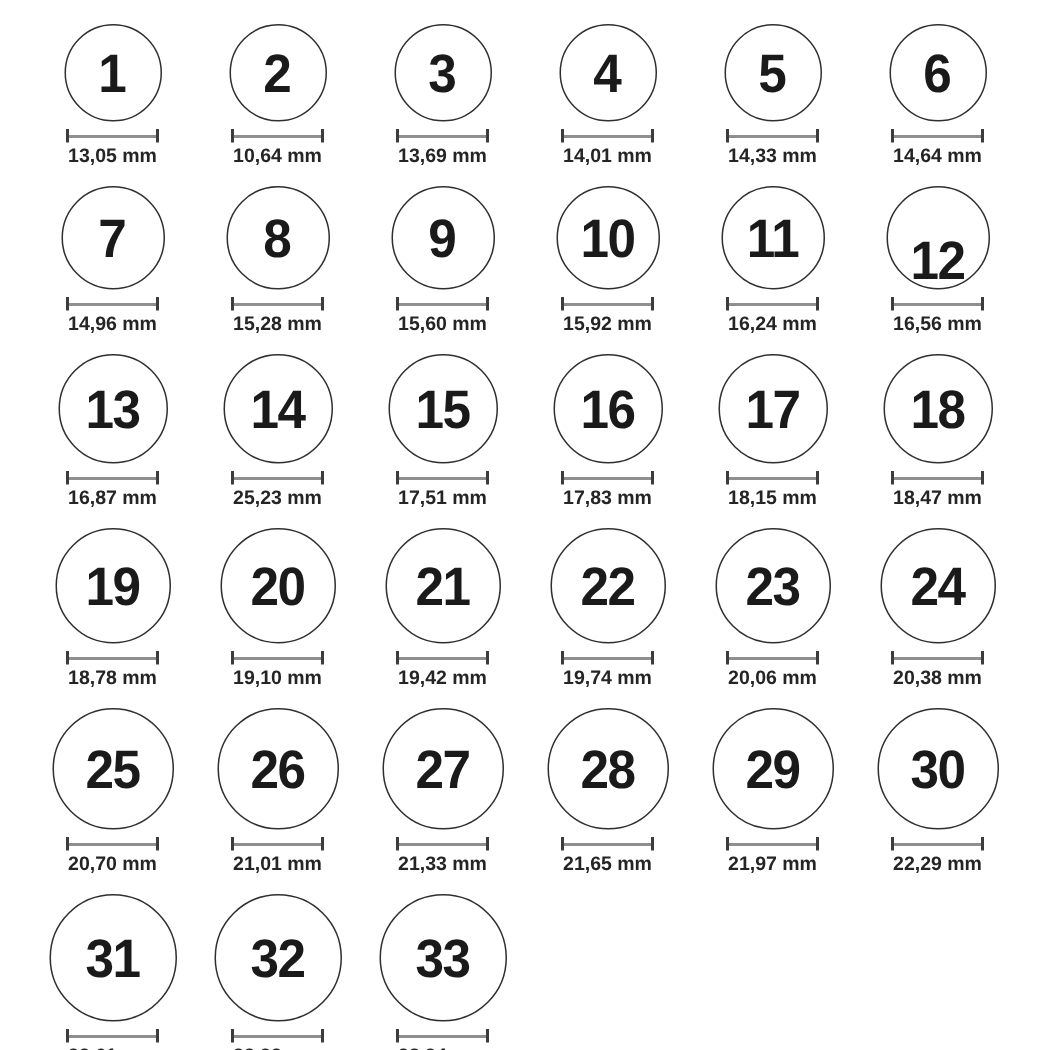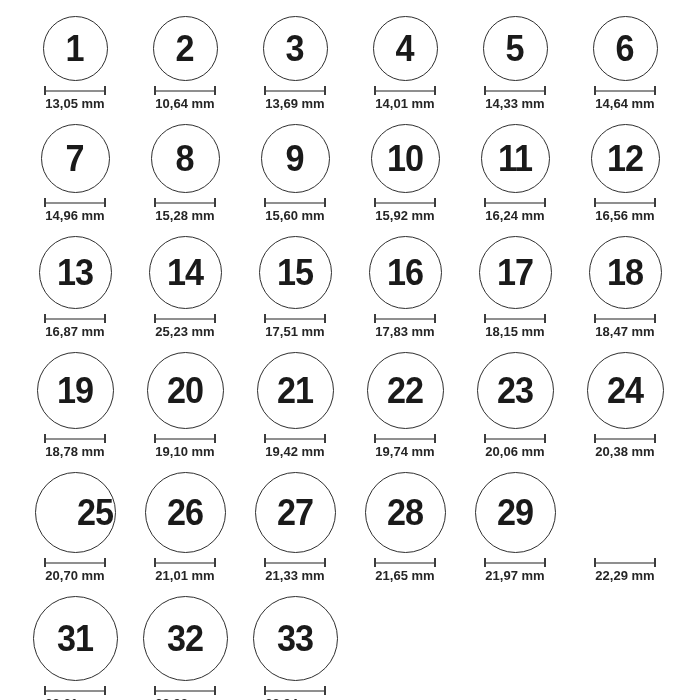--- a/index.html
+++ b/index.html
@@ -147,21 +147,21 @@
     <span class="label">15,92 mm</span>
   </div>
     <div class="cell">
     <div class="circle" style="width: 69px; height: 69px;">
       <span class="number">11</span>
     </div>
     <div class="ruler"></div>
     <span class="label">16,24 mm</span>
   </div>
     <div class="cell">
-    <div class="circle" style="width: 69px; height: 69px;">
+    <div class="circle" style="width: 69px; height: 69px; align-items: flex-end;">
       <span class="number">12</span>
     </div>
     <div class="ruler"></div>
     <span class="label">16,56 mm</span>
   </div>
     <div class="cell">
     <div class="circle" style="width: 73px; height: 73px;">
       <span class="number">13</span>
     </div>
     <div class="ruler"></div>
@@ -238,21 +238,21 @@
     <span class="label">20,06 mm</span>
   </div>
     <div class="cell">
     <div class="circle" style="width: 77px; height: 77px;">
       <span class="number">24</span>
     </div>
     <div class="ruler"></div>
     <span class="label">20,38 mm</span>
   </div>
     <div class="cell">
-    <div class="circle" style="width: 81px; height: 81px; justify-content: flex-end;">
+    <div class="circle" style="width: 81px; height: 81px;">
       <span class="number">25</span>
     </div>
     <div class="ruler"></div>
     <span class="label">20,70 mm</span>
   </div>
     <div class="cell">
     <div class="circle" style="width: 81px; height: 81px;">
       <span class="number">26</span>
     </div>
     <div class="ruler"></div>
@@ -273,20 +273,23 @@
     <span class="label">21,65 mm</span>
   </div>
     <div class="cell">
     <div class="circle" style="width: 81px; height: 81px;">
       <span class="number">29</span>
     </div>
     <div class="ruler"></div>
     <span class="label">21,97 mm</span>
   </div>
     <div class="cell">
+    <div class="circle" style="width: 81px; height: 81px;">
+      <span class="number">30</span>
+    </div>
     <div class="ruler"></div>
     <span class="label">22,29 mm</span>
   </div>
     <div class="cell">
     <div class="circle" style="width: 85px; height: 85px;">
       <span class="number">31</span>
     </div>
     <div class="ruler"></div>
     <span class="label">22,61 mm</span>
   </div>

